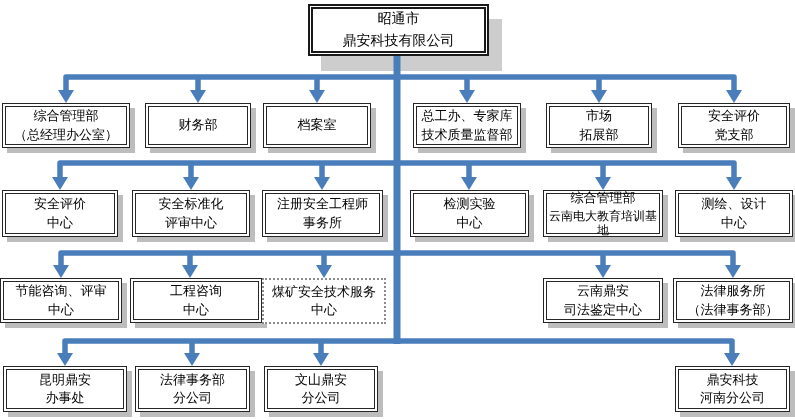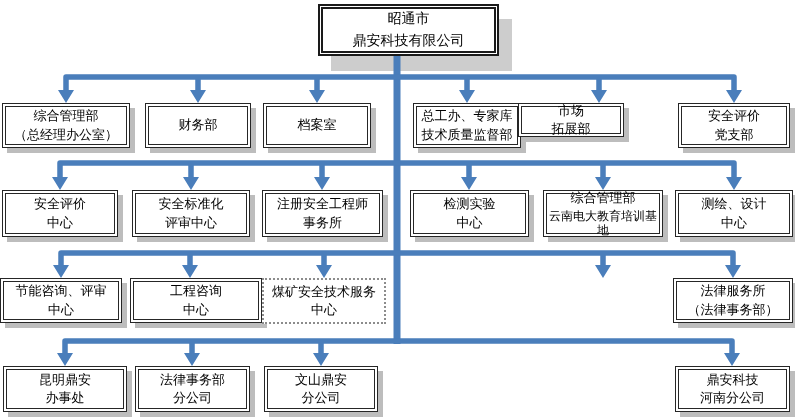--- a/index.html
+++ b/index.html
@@ -9,21 +9,21 @@
   }
   .node{
     position:absolute;box-sizing:border-box;background:#fff;
     border:4px double #262626;box-shadow:5px 5px 0 #bdbdbd;
     display:flex;flex-direction:column;align-items:center;justify-content:center;
     text-align:center;font-size:13px;line-height:1.42;letter-spacing:0;
     z-index:1;
   }
   .node.root{
     border:5px double #1a1a1a;box-shadow:13px 15px 0 #cdcdcd;
-    font-size:14px;line-height:1.55;margin-left:10px;
+    font-size:14px;line-height:1.55;
   }
   .node.dotted{
     border:2px dotted #8c8c8c;box-shadow:none;
   }
   .ln{width:100%;}
   .sub{font-size:12px;line-height:1.2;margin-top:1px;}
   svg#connectors{position:absolute;left:0;top:0;z-index:2;pointer-events:none;}
 </style>
 </head>
 <body>
@@ -42,21 +42,21 @@
     <div class="ln">综合管理部</div>
     <div class="ln">（总经理办公室）</div>
   </div>
   <div class="node" style="left:263px;top:103px;width:108px;height:45px">
     <div class="ln">档案室</div>
   </div>
   <div class="node" style="left:413px;top:103px;width:108px;height:45px">
     <div class="ln">总工办、专家库</div>
     <div class="ln">技术质量监督部</div>
   </div>
-  <div class="node" style="left:518px;top:103px;width:106px;height:34px">
+  <div class="node" style="left:546px;top:103px;width:106px;height:45px">
     <div class="ln">市场</div>
     <div class="ln">拓展部</div>
   </div>
   <div class="node" style="left:678px;top:103px;width:112px;height:45px">
     <div class="ln">安全评价</div>
     <div class="ln">党支部</div>
   </div>
 
   <div class="node" style="left:2px;top:190px;width:116px;height:47px">
     <div class="ln">安全评价</div>
@@ -88,20 +88,24 @@
     <div class="ln">中心</div>
   </div>
   <div class="node" style="left:130px;top:278px;width:132px;height:45px">
     <div class="ln">工程咨询</div>
     <div class="ln">中心</div>
   </div>
   <div class="node dotted" style="left:262px;top:278px;width:124px;height:46px">
     <div class="ln">煤矿安全技术服务</div>
     <div class="ln">中心</div>
   </div>
+  <div class="node" style="left:543px;top:278px;width:120px;height:45px">
+    <div class="ln">云南鼎安</div>
+    <div class="ln">司法鉴定中心</div>
+  </div>
   <div class="node" style="left:673px;top:278px;width:120px;height:45px">
     <div class="ln">法律服务所</div>
     <div class="ln">（法律事务部）</div>
   </div>
 
   <div class="node" style="left:3px;top:366px;width:124px;height:46px">
     <div class="ln">昆明鼎安</div>
     <div class="ln">办事处</div>
   </div>
   <div class="node" style="left:135px;top:366px;width:115px;height:46px">

